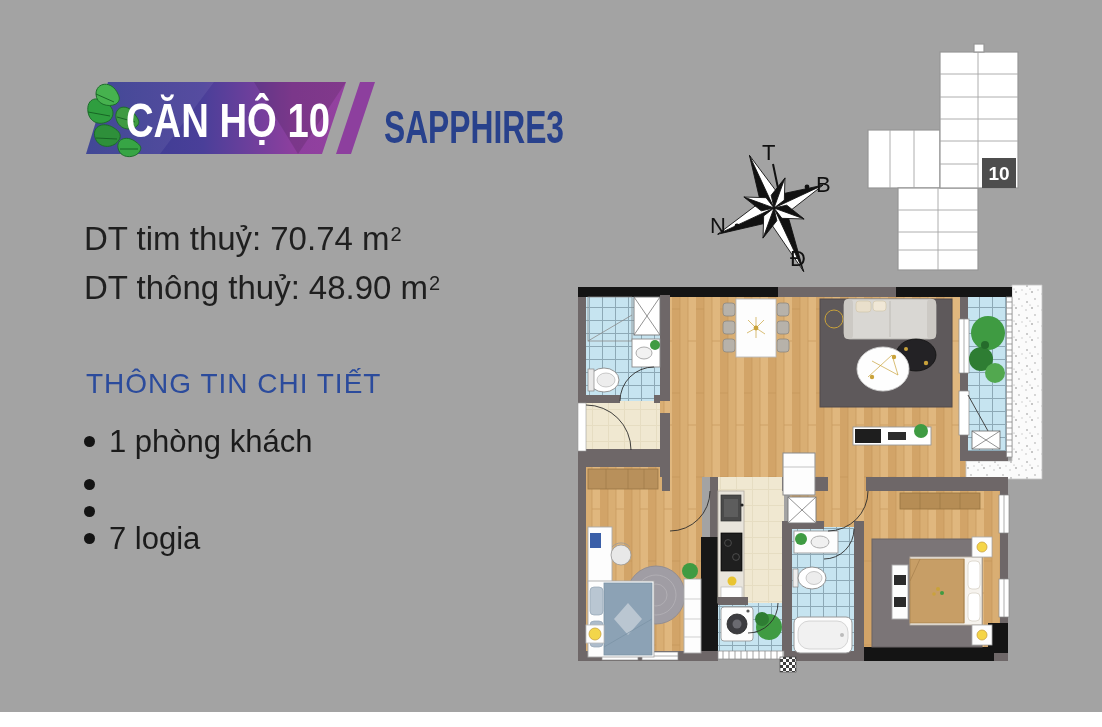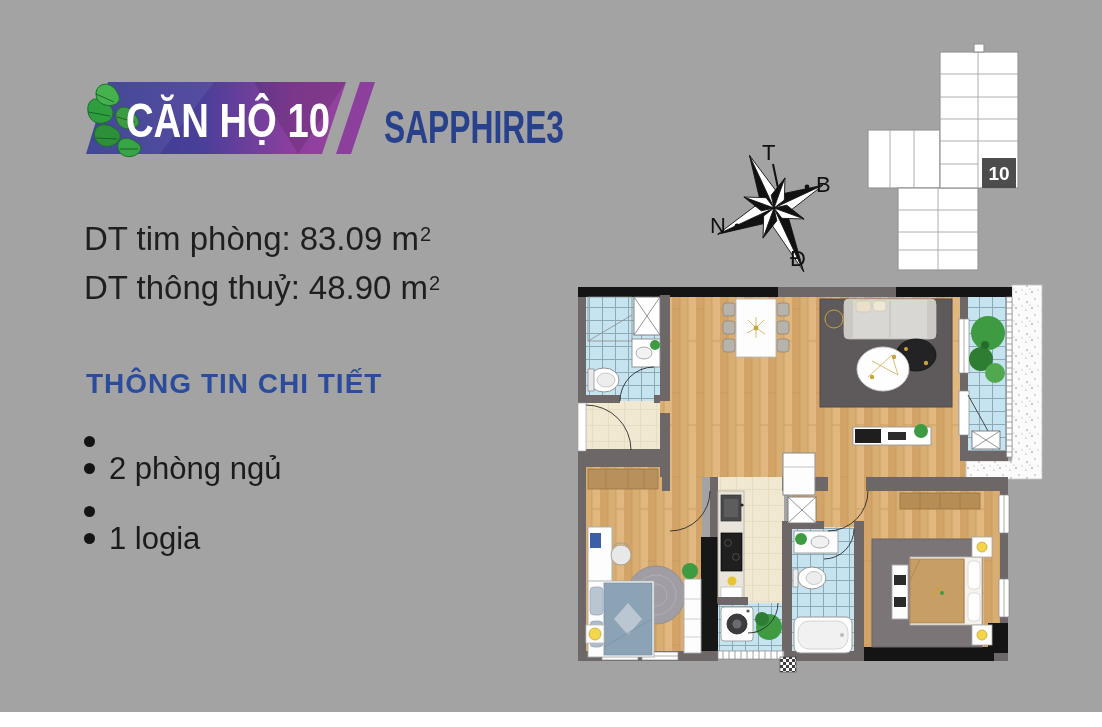--- a/index.html
+++ b/index.html
@@ -3,21 +3,21 @@
 <meta charset="utf-8">
 <style>
   html,body{margin:0;padding:0;background:#ffffff;}
   .page{position:relative;width:1102px;height:712px;background:#a3a3a3;overflow:hidden;
         font-family:"Liberation Sans","DejaVu Sans",sans-serif;color:#1b1b1b;}
   .abs{position:absolute;}
   
   .areas{left:84px;top:212px;font-size:33px;line-height:45px;color:#1f1f1f;}
   .areas sup{font-size:20px;vertical-align:9px;margin-left:1px;}
   .areas .val{margin-left:9px;}
-  .details-heading{left:86px;top:368px;font-size:28px;font-weight:bold;color:#2b4b9c;letter-spacing:1px;}
+  .details-heading{left:86px;top:368px;font-size:28px;font-weight:normal;color:#2b4b9c;letter-spacing:1px;}
   .details-list{left:84px;top:420px;list-style:none;margin:0;padding:0;font-size:31px;line-height:43px;}
   .details-list li{display:flex;align-items:flex-start;}
   .details-list .dot{width:11px;height:11px;border-radius:50%;background:#141414;flex:0 0 11px;margin:16px 14px 0 0;}
   svg text{font-family:"Liberation Sans","DejaVu Sans",sans-serif;}
 </style>
 </head>
 <body>
 
 <div class="page">
 
@@ -43,42 +43,42 @@
       <path d="M52 40 C44 26 30 30 32 42 C34 53 46 56 53 50 C56 47 55 44 52 40Z" fill="#3f9b42" stroke="#1c6e2a" stroke-width="1"></path>
       <path d="M52 66 C42 58 30 64 35 75 C39 83 52 82 56 75 C58 71 56 69 52 66Z" fill="#37a545" stroke="#1c6e2a" stroke-width="1"></path>
       <path d="M4 36 L26 40 M12 18 L30 26 M12 62 L33 63 M33 41 L51 46 M36 73 L54 73" stroke="#155f22" stroke-width="0.9" fill="none"></path>
     </g>
     <text x="42" y="61" font-size="48" font-weight="bold" fill="#ffffff" textLength="204" lengthAdjust="spacingAndGlyphs">CĂN HỘ 10</text>
     <text x="300" y="67" font-size="46" font-weight="bold" fill="#28418c" textLength="180" lengthAdjust="spacingAndGlyphs">SAPPHIRE3</text>
   </svg>
 
   <div class="abs areas">
     <div>
-      <span>DT tim phòng:</span><span class="val">83.09 m</span><sup>2</sup>
+      <span>DT tim thuỷ:</span><span class="val">70.74 m</span><sup>2</sup>
     </div>
     <div>
       <span>DT thông thuỷ:</span><span class="val">48.90 m</span><sup>2</sup>
     </div>
   </div>
 
   <div class="abs details-heading">THÔNG TIN CHI TIẾT</div>
   <ul class="abs details-list">
     <li>
         <span class="dot"></span>
-      </li>
-    <li>
-        <span class="dot"></span>
-        <span>2 phòng ngủ</span>
+        <span>1 phòng khách</span>
       </li>
     <li>
         <span class="dot"></span>
       </li>
     <li>
         <span class="dot"></span>
-        <span>1 logia</span>
+      </li>
+    <li>
+        <span class="dot"></span>
+        <span>7 logia</span>
       </li>
   </ul>
 
   <svg class="abs" style="left:700px;top:126px;" width="150" height="148" viewBox="0 0 150 148">
     <g transform="translate(74,82) rotate(-25)" stroke="#111" stroke-width="0.8">
 
       <g>
           <polygon points="0,-58 -9,-15 0,0" fill="#111"></polygon>
           <polygon points="0,-58 9,-15 0,0" fill="#fff"></polygon>
         </g>

